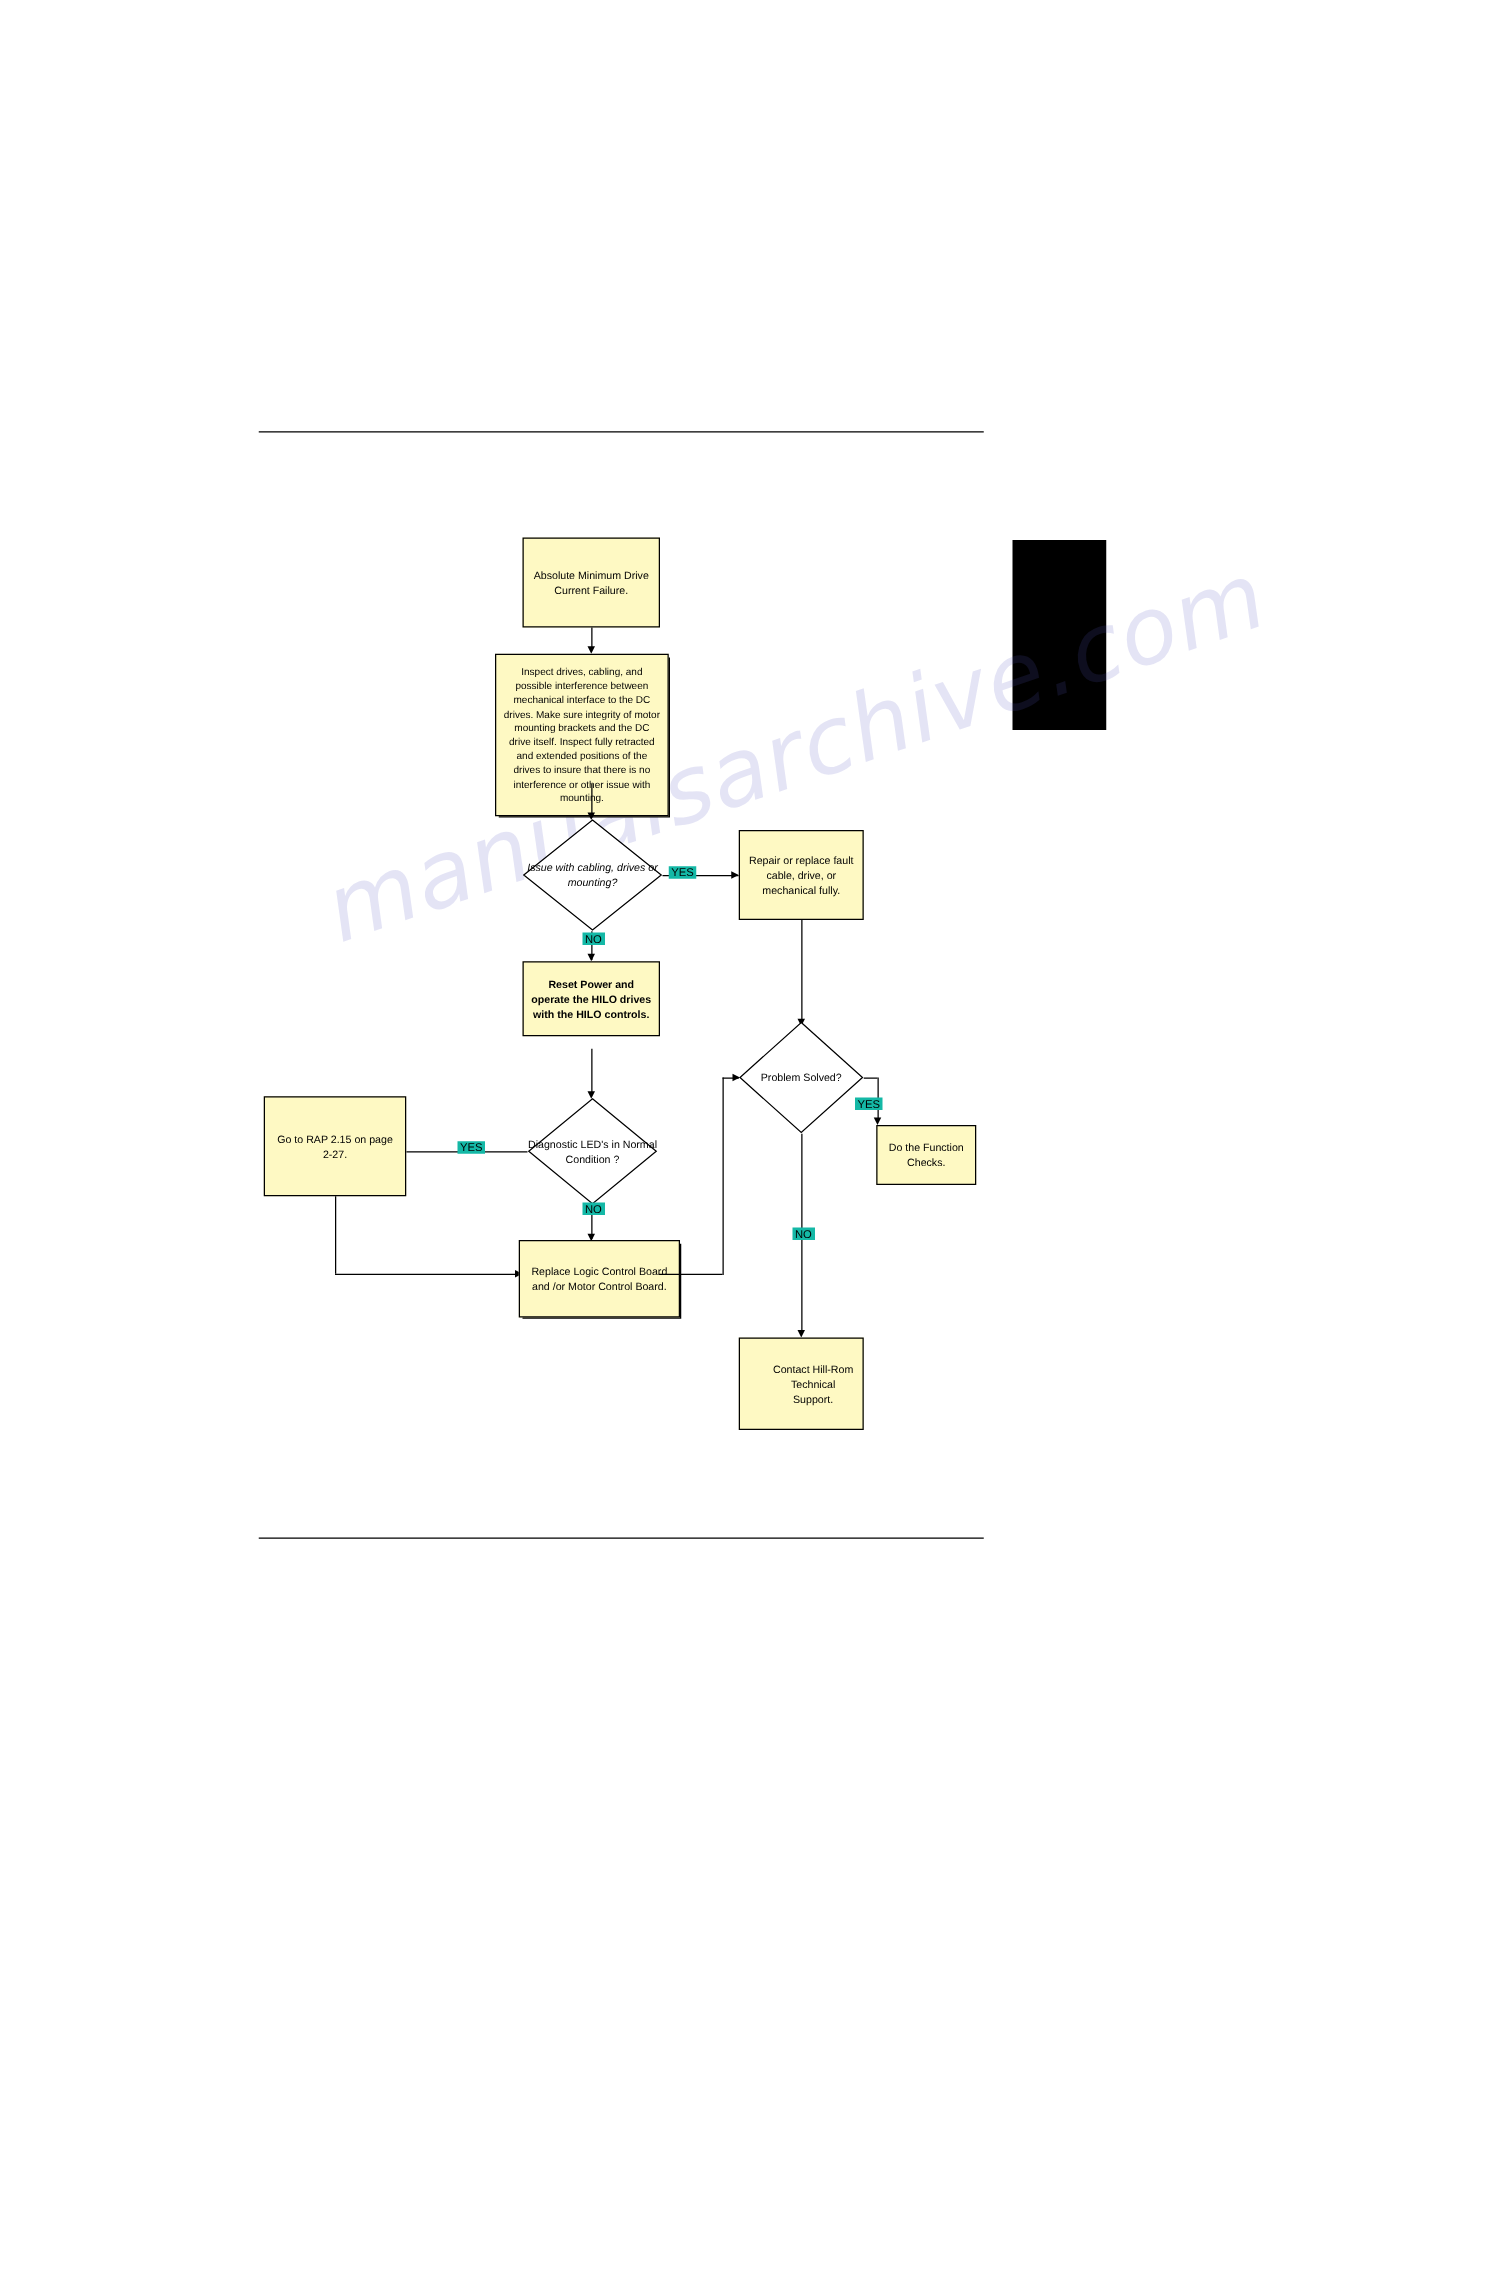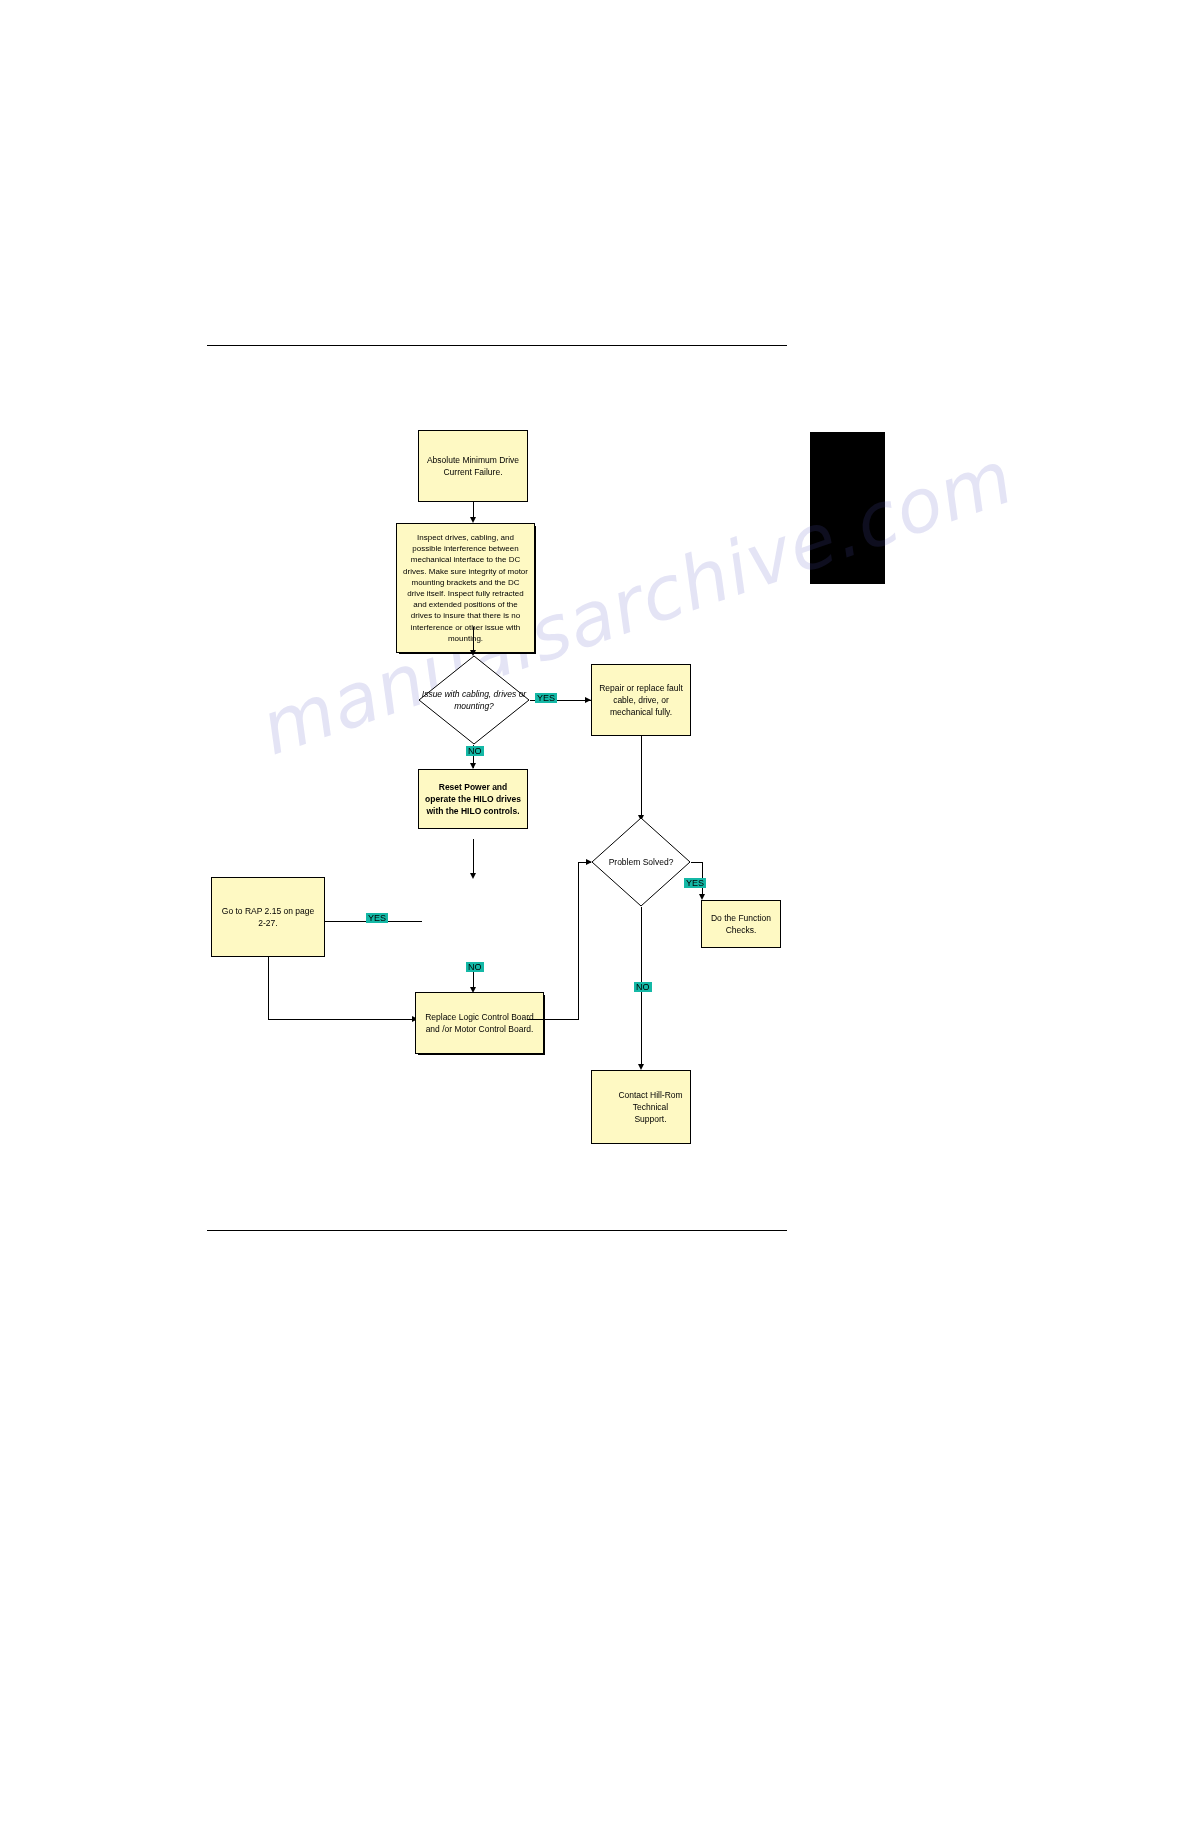--- a/index.html
+++ b/index.html
@@ -171,20 +171,26 @@
     <div class="edge-label" style="left:466px; top:746px;">NO</div>
     <div class="arrow down" style="left:469.5px; top:763px;"></div>
 
     <div class="node" style="left:418px; top:769px; width:110px; height:60px;font-weight:bold;">
       <span class="txt">Reset Power and operate the HILO drives with the HILO controls.</span>
     </div>
 
     <div class="line v" style="left:473px; top:839px; height:36px;"></div>
     <div class="arrow down" style="left:469.5px; top:873px;"></div>
 
+    <div class="diamond" style="left:422px; top:878px; width:104px; height:86px;">
+      <svg class="dshape" viewBox="0 0 104 86" preserveAspectRatio="none">
+        <polygon points="52,1 103,43 52,85 1,43" fill="#fff" stroke="#000" stroke-width="1"></polygon>
+      </svg>
+      <div class="dlabel">Diagnostic LED's in Normal Condition ?</div>
+    </div>
 
     <div class="line h" style="left:325px; top:921px; width:97px;"></div>
     <div class="edge-label" style="left:366px; top:913px;">YES</div>
 
     <div class="node" style="left:211px; top:877px; width:114px; height:80px;">
       <span class="txt">Go to RAP 2.15 on page 2-27.</span>
     </div>
 
     <div class="line v" style="left:268px; top:957px; height:62px;"></div>
     <div class="line h" style="left:268px; top:1019px; width:150px;"></div>

